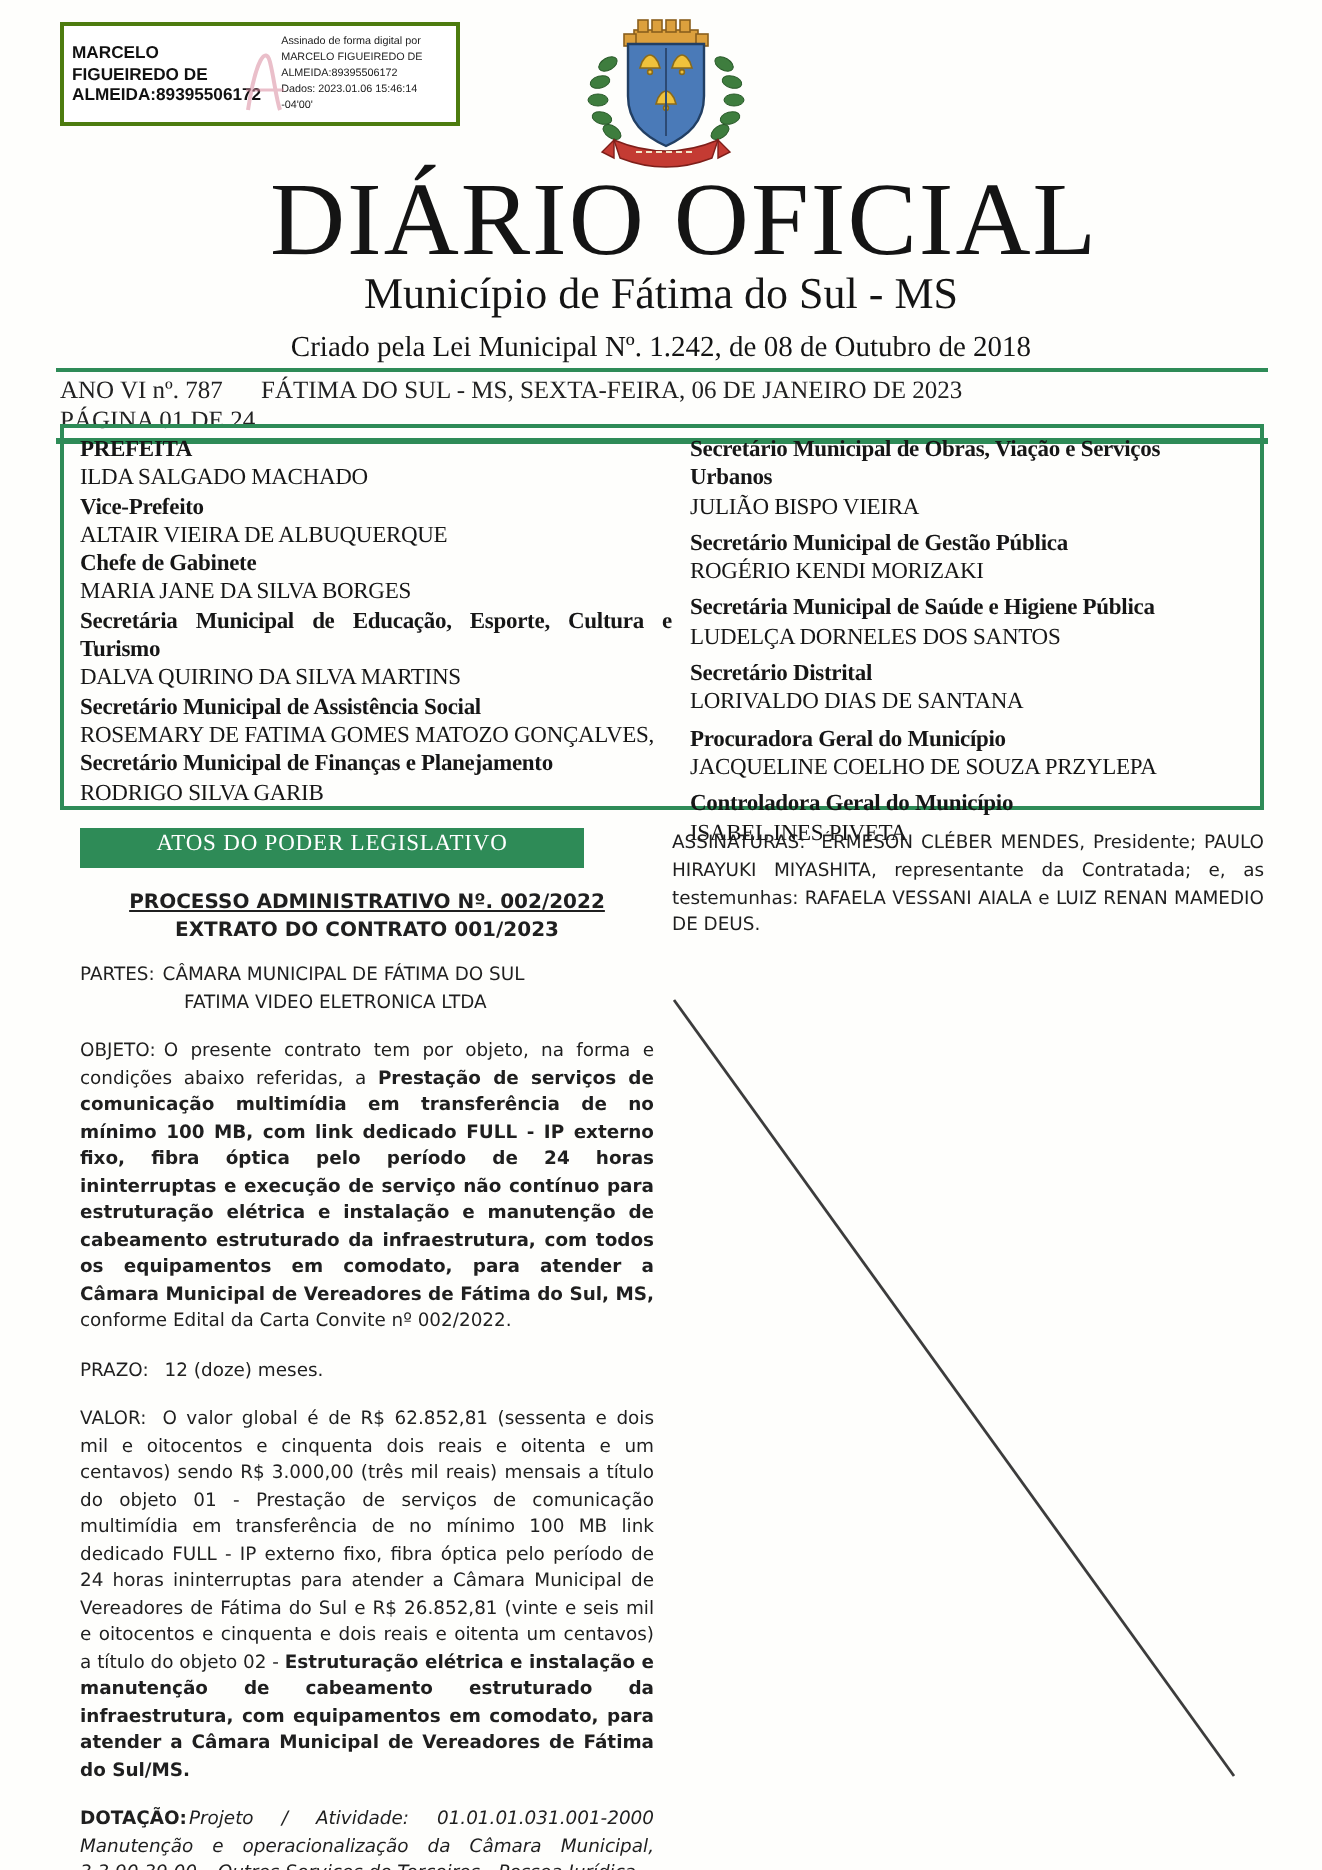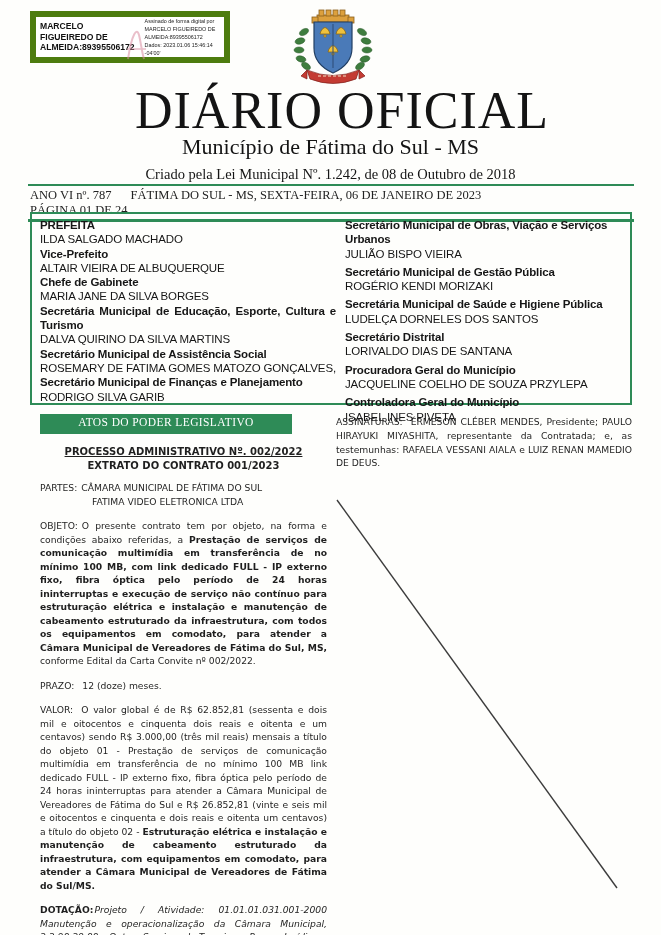--- a/index.html
+++ b/index.html
@@ -4,21 +4,21 @@
 <style>
   html,body{margin:0;padding:0;background:#e9e9e9;}
   .page{
     position:relative;width:661px;height:935px;margin:0 auto;
     background:#fefefc;color:#1b1b1b;overflow:hidden;
     font-family:"DejaVu Sans",sans-serif;
   }
   
   .sig-box{
     position:absolute;left:30px;top:11px;width:200px;height:52px;
-    border:6px solid #4d7c0f;background:#fff;
+    border:2px solid #4d7c0f;background:#fff;
     display:flex;align-items:center;box-sizing:border-box;padding:3px 4px;
     font-family:"Liberation Sans",sans-serif;
   }
   .sig-name{width:96px;font-size:8.6px;font-weight:600;line-height:1.22;color:#111;}
   .sig-glyph{position:absolute;left:88px;top:6px;opacity:.55;}
   .sig-details{margin-left:10px;font-size:5.4px;line-height:1.5;color:#222;}
   
   .crest{position:absolute;left:291px;top:8px;}
   
   .masthead{
@@ -35,21 +35,21 @@
   }
   .edition .rule-top{height:2px;background:var(--green);}
   .edition .row{display:flex;justify-content:space-between;padding:2px 2px 1px 2px;flex-direction:column;}
   .edition .ano{margin-right:16px;}
   .edition .rule-bottom{height:3px;background:var(--green);}
   
   .officials{
     position:absolute;left:30px;right:29px;top:212px;height:193px;
     border:2px solid var(--green);box-sizing:border-box;
     padding:4px 8px;display:flex;gap:9px;
-    font-family:Liberation Sans, sans-serif;font-size:11.5px;line-height:14.3px;
+    font-family:Liberation Serif, serif;font-size:11.5px;line-height:14.3px;
     letter-spacing:-0.15px;color:#161616;
   }
   .officials .col-l{flex:0 0 296px;text-align:justify;}
   .officials .col-r{flex:1;}
   .officials .title{font-weight:bold;}
   .col-r .pair{margin-bottom:4px;}
   
   .banner{
     position:absolute;left:40px;top:414px;width:252px;height:20px;
     background:var(--green);color:#fff;text-align:center;

